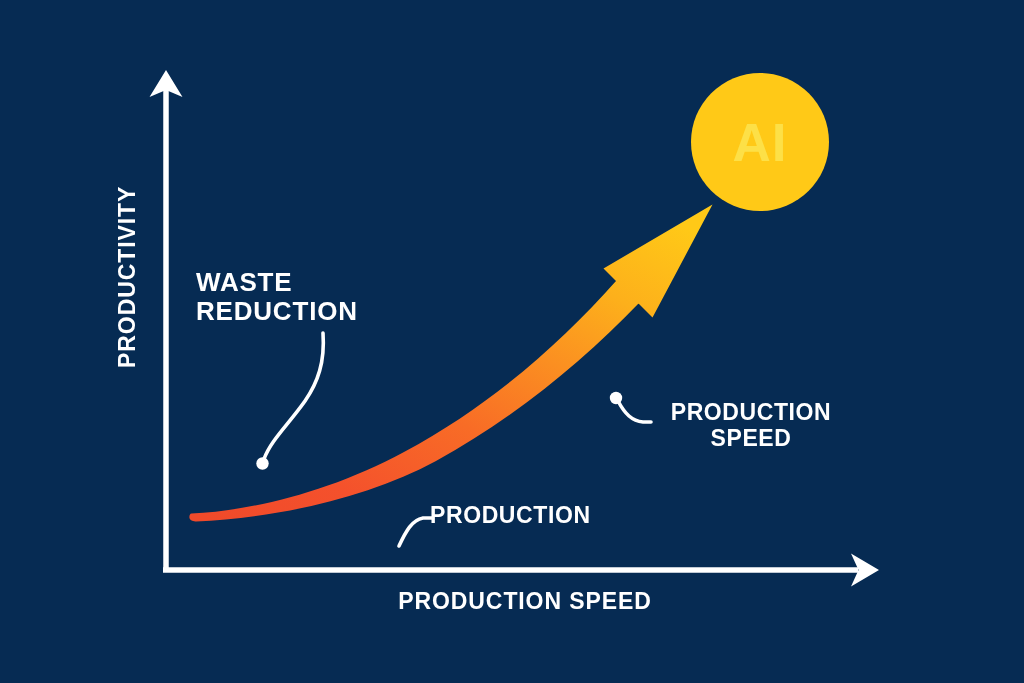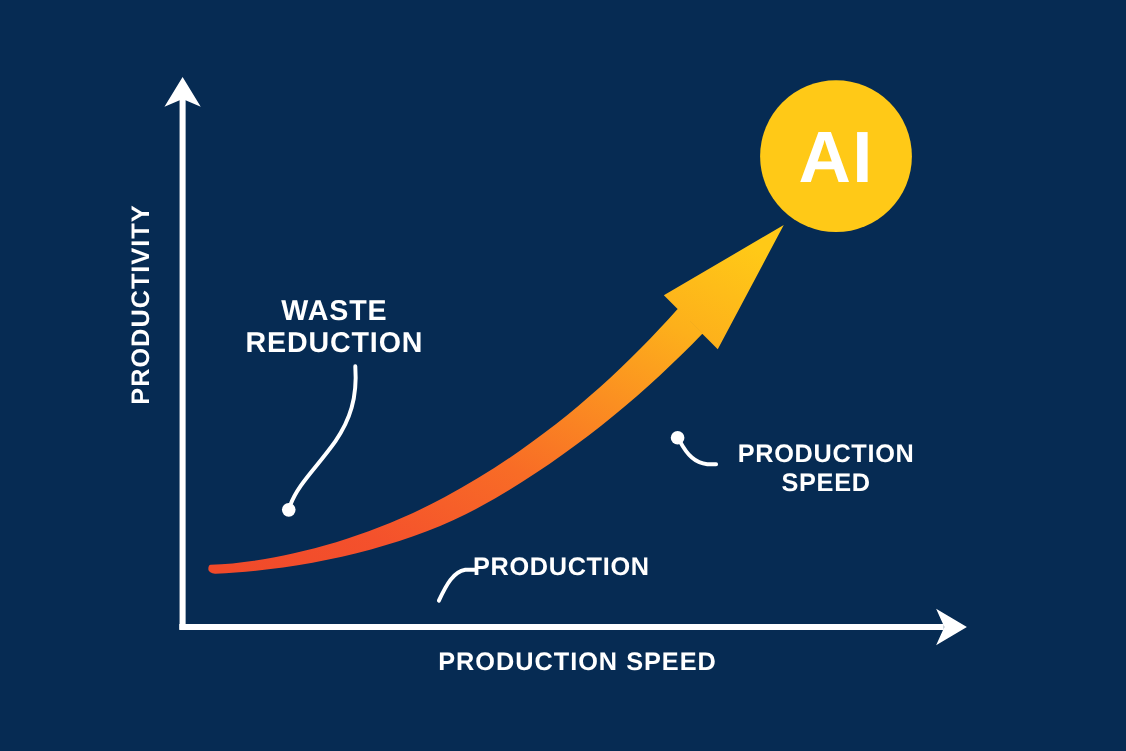--- a/index.html
+++ b/index.html
@@ -27,21 +27,20 @@
     display: block;
   }
   .lbl {
     position: absolute;
     color: #ffffff;
     font-family: "Liberation Sans", sans-serif;
     font-weight: 700;
     letter-spacing: 0.5px;
     line-height: 1.12;
     white-space: pre-line;
-    text-align: center;
     -webkit-font-smoothing: antialiased;
   }
   #label-waste-reduction {
     left: 196px;
     top: 268px;
     width: 216px;
     font-size: 26px;
     letter-spacing: 0.8px;
   }
   #label-production-speed-callout {
@@ -80,24 +79,24 @@
   }
   #label-ai-badge {
     position: absolute;
     left: 691px;
     top: 73px;
     width: 138px;
     height: 138px;
     display: flex;
     align-items: center;
     justify-content: center;
-    color: #ffffff;
+    color: #fde047;
     font-family: "Liberation Sans", sans-serif;
     font-weight: 700;
-    font-size: 66px;
+    font-size: 53px;
     letter-spacing: 1px;
     pointer-events: none;
   }
 </style>
 </head>
 <body>
 
 <div id="stage">
 
   <svg class="layer" viewBox="0 0 1024 683" aria-hidden="true">

